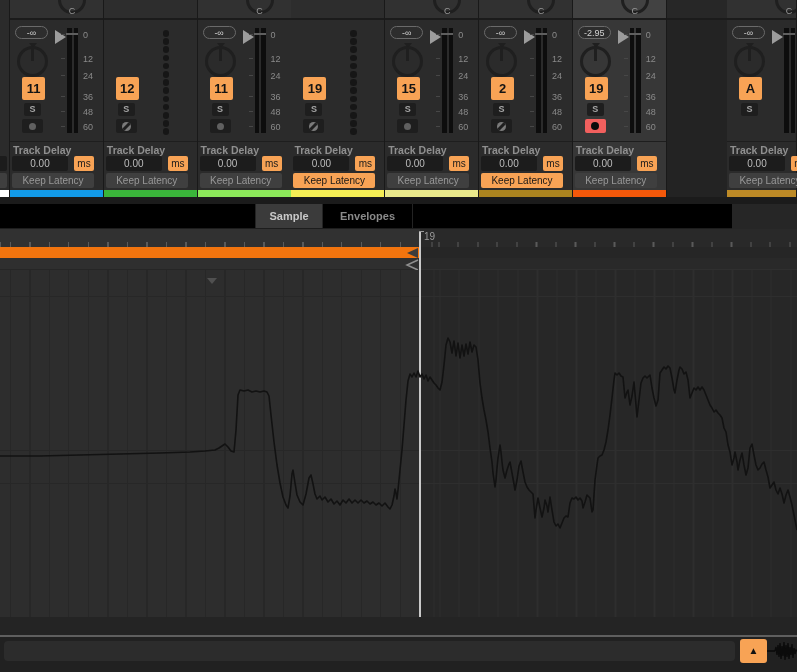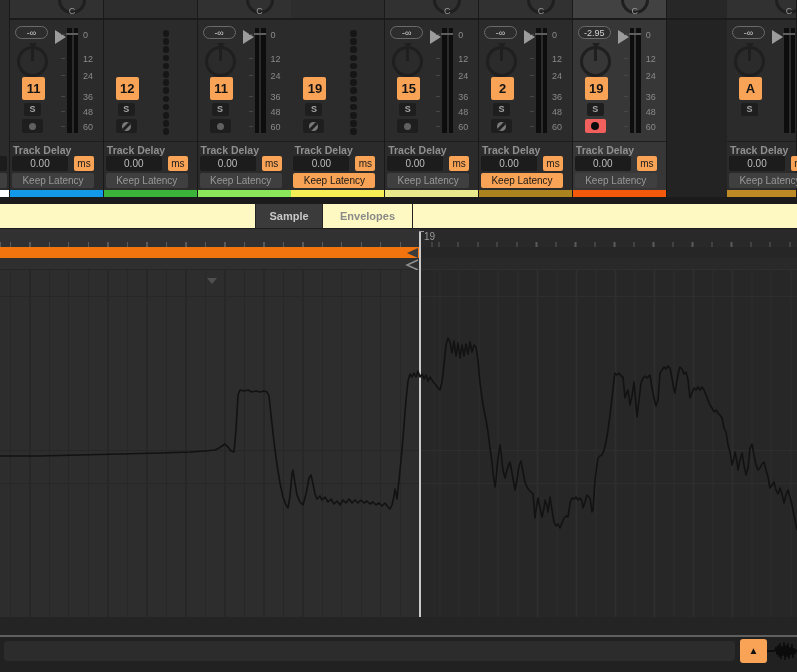--- a/index.html
+++ b/index.html
@@ -49,21 +49,21 @@
              color:#bcbcbc;font-size:10px;text-align:center;line-height:15px;}
   .ms{position:absolute;left:64px;top:156px;width:20px;height:15px;border-radius:2px;background:#f8a355;
       color:#1a1a1a;font-size:10px;text-align:center;line-height:15px;}
   .keep{position:absolute;left:2px;top:173px;width:82px;height:15px;border-radius:2px;background:#3f3f3f;
         color:#989898;font-size:10px;text-align:center;line-height:15px;}
   .keep.on{background:#f8a355;color:#161616;}
   .cstrip{position:absolute;left:0;top:189.5px;right:0;height:7.5px;}
 
   
   .divider1{position:absolute;left:0;top:197px;width:797px;height:7px;background:#1b1b1b;}
-  .tabbar{position:absolute;left:0;top:204px;width:797px;height:25px;background:#fef9c3;
+  .tabbar{position:absolute;left:0;top:204px;width:732px;height:25px;background:#000000;
           border-bottom:1px solid #1d1d1d;box-sizing:border-box;}
   .tab{position:absolute;top:0;height:24px;font-size:11px;font-weight:bold;text-align:center;line-height:24px;color:#8a8a8a;}
   .tab.active{background:#3b3b3b;color:#c9c9c9;}
   .tabsep{position:absolute;top:0;width:1px;height:24px;background:#232323;}
 
   .ruler-l{position:absolute;left:0;top:229px;width:419.5px;height:18px;background:#313131;}
   .ruler-r{position:absolute;left:419.5px;top:229px;width:377.5px;height:18px;background:#292929;}
   .ticks{position:absolute;top:242px;height:5px;
          background:repeating-linear-gradient(to right,#5a5a5a 0 1px,transparent 1px 19.5px);}
   .loopbar{position:absolute;left:0;top:246.5px;width:419.5px;height:11.5px;}

